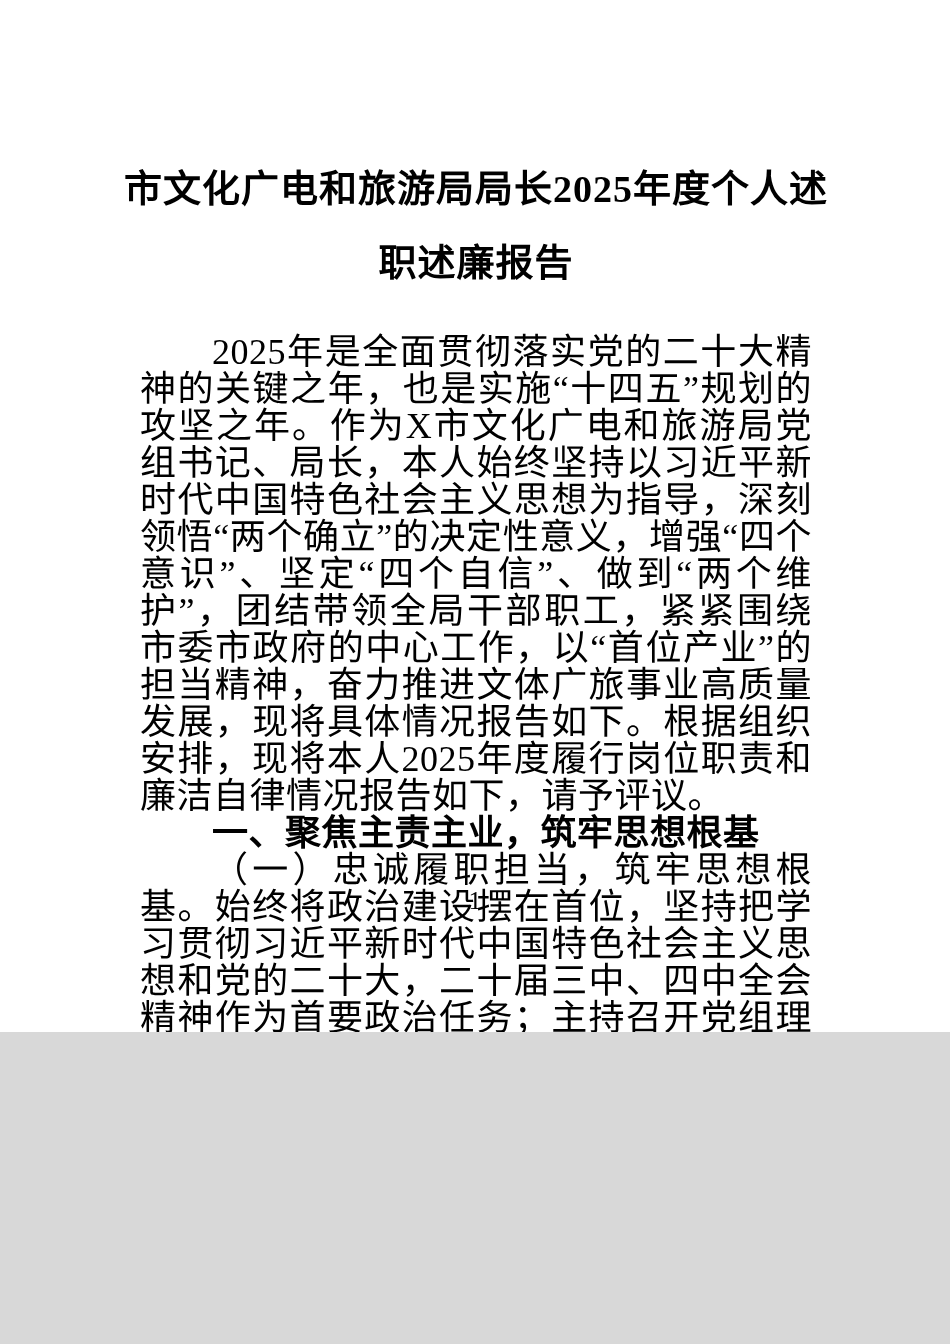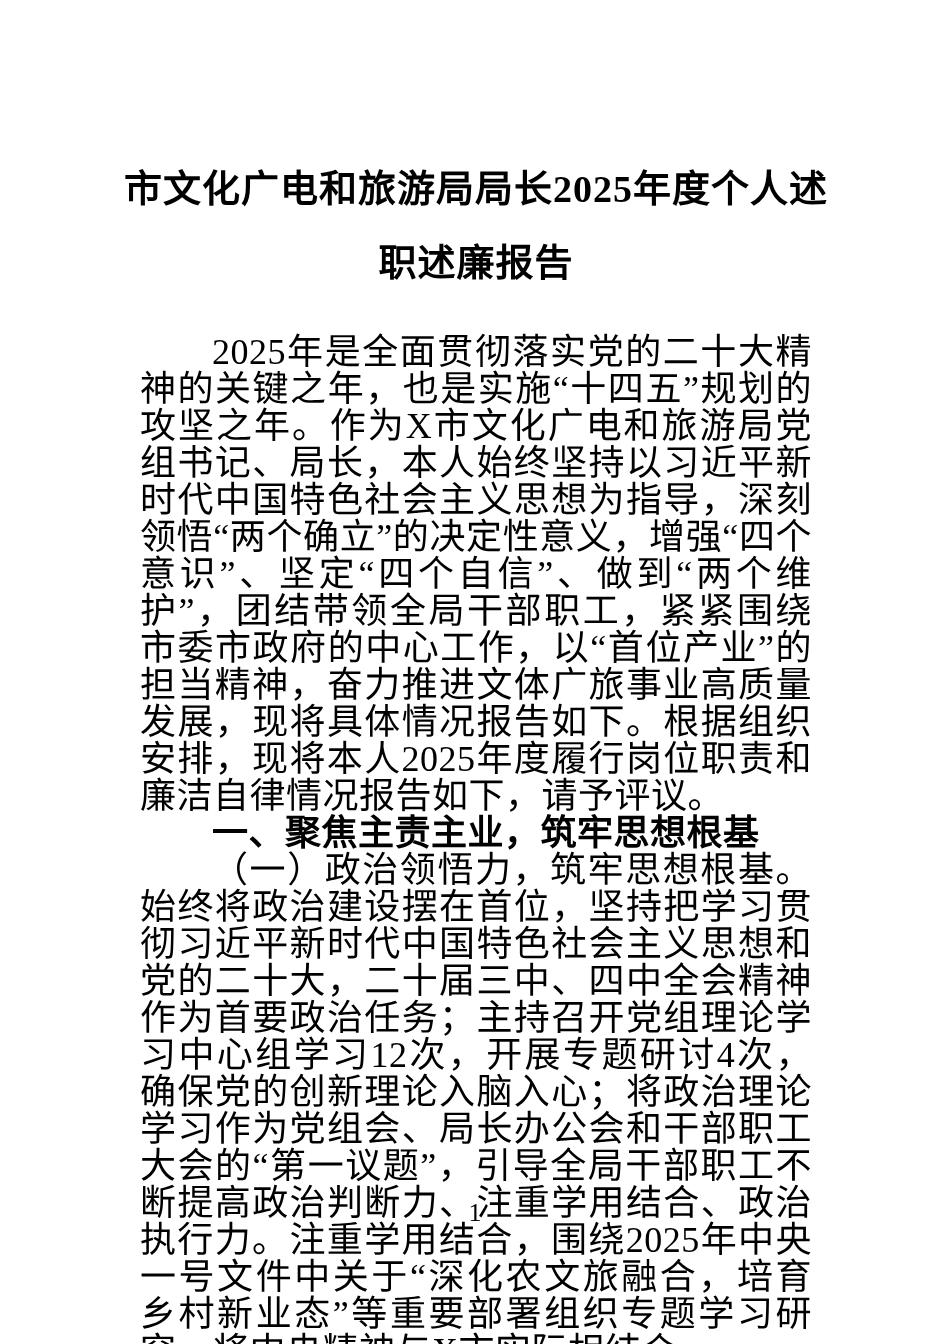--- a/index.html
+++ b/index.html
@@ -2,21 +2,21 @@
 <html lang="zh-CN"><head>
 <meta charset="utf-8">
 <style>
   * { margin: 0; padding: 0; box-sizing: border-box; }
   html, body { background: #d8d8d8; }
   body { display: flex; justify-content: center; }
 
   .page {
     position: relative;
     width: 950px;
-    height: 1344px;
+    height: 1032px;
     background: #ffffff;
     color: #000000;
     font-family: "Liberation Serif", "DejaVu Serif", serif;
     overflow: hidden;
   }
 
   .doc-title {
     margin: 152px 118px 0 120px;
     font-size: 38px;
     font-weight: 700;
@@ -55,19 +55,19 @@
 
   <h1 class="doc-title">市文化广电和旅游局局长2025年度个人述职述廉报告</h1>
 
   <div class="doc-body">
 
     <p>2025年是全面贯彻落实党的二十大精神的关键之年，也是实施“十四五”规划的攻坚之年。作为X市文化广电和旅游局党组书记、局长，本人始终坚持以习近平新时代中国特色社会主义思想为指导，深刻领悟“两个确立”的决定性意义，增强“四个意识”、坚定“四个自信”、做到“两个维护”，团结带领全局干部职工，紧紧围绕市委市政府的中心工作，以“首位产业”的担当精神，奋力推进文体广旅事业高质量发展，现将具体情况报告如下。根据组织安排，现将本人2025年度履行岗位职责和廉洁自律情况报告如下，请予评议。</p>
 
     <p class="section-heading">一、聚焦主责主业，筑牢思想根基</p>
 
 
-    <p><span>（一）政治领悟力，筑牢思想根基。</span><span>始终将政治建设摆在首位，坚持把学习贯彻习近平新时代中国特色社会主义思想和党的二十大，二十届三中、四中全会精神作为首要政治任务；主持召开党组理论学习中心组学习12次，开展专题研讨4次，确保党的创新理论入脑入心；将政治理论学习作为党组会、局长办公会和干部职工大会的“第一议题”，引导全局干部职工不断提高政治判断力、注重学用结合、政治执行力。注重学用结合，围绕2025年中央一号文件中关于“深化农文旅融合，培育乡村新业态”等重要部署组织专题学习研究，将中央精神与X市实际相结合，</span></p>
+    <p><span>（一）忠诚履职担当，筑牢思想根基。</span><span>始终将政治建设摆在首位，坚持把学习贯彻习近平新时代中国特色社会主义思想和党的二十大，二十届三中、四中全会精神作为首要政治任务；主持召开党组理论学习中心组学习12次，开展专题研讨4次，确保党的创新理论入脑入心；将政治理论学习作为党组会、局长办公会和干部职工大会的“第一议题”，引导全局干部职工不断提高政治判断力、注重学用结合、政治执行力。注重学用结合，围绕2025年中央一号文件中关于“深化农文旅融合，培育乡村新业态”等重要部署组织专题学习研究，将中央精神与X市实际相结合，</span></p>
 
   </div>
 
   <div class="page-number">1</div>
 
 </div>
 
 </body></html>

